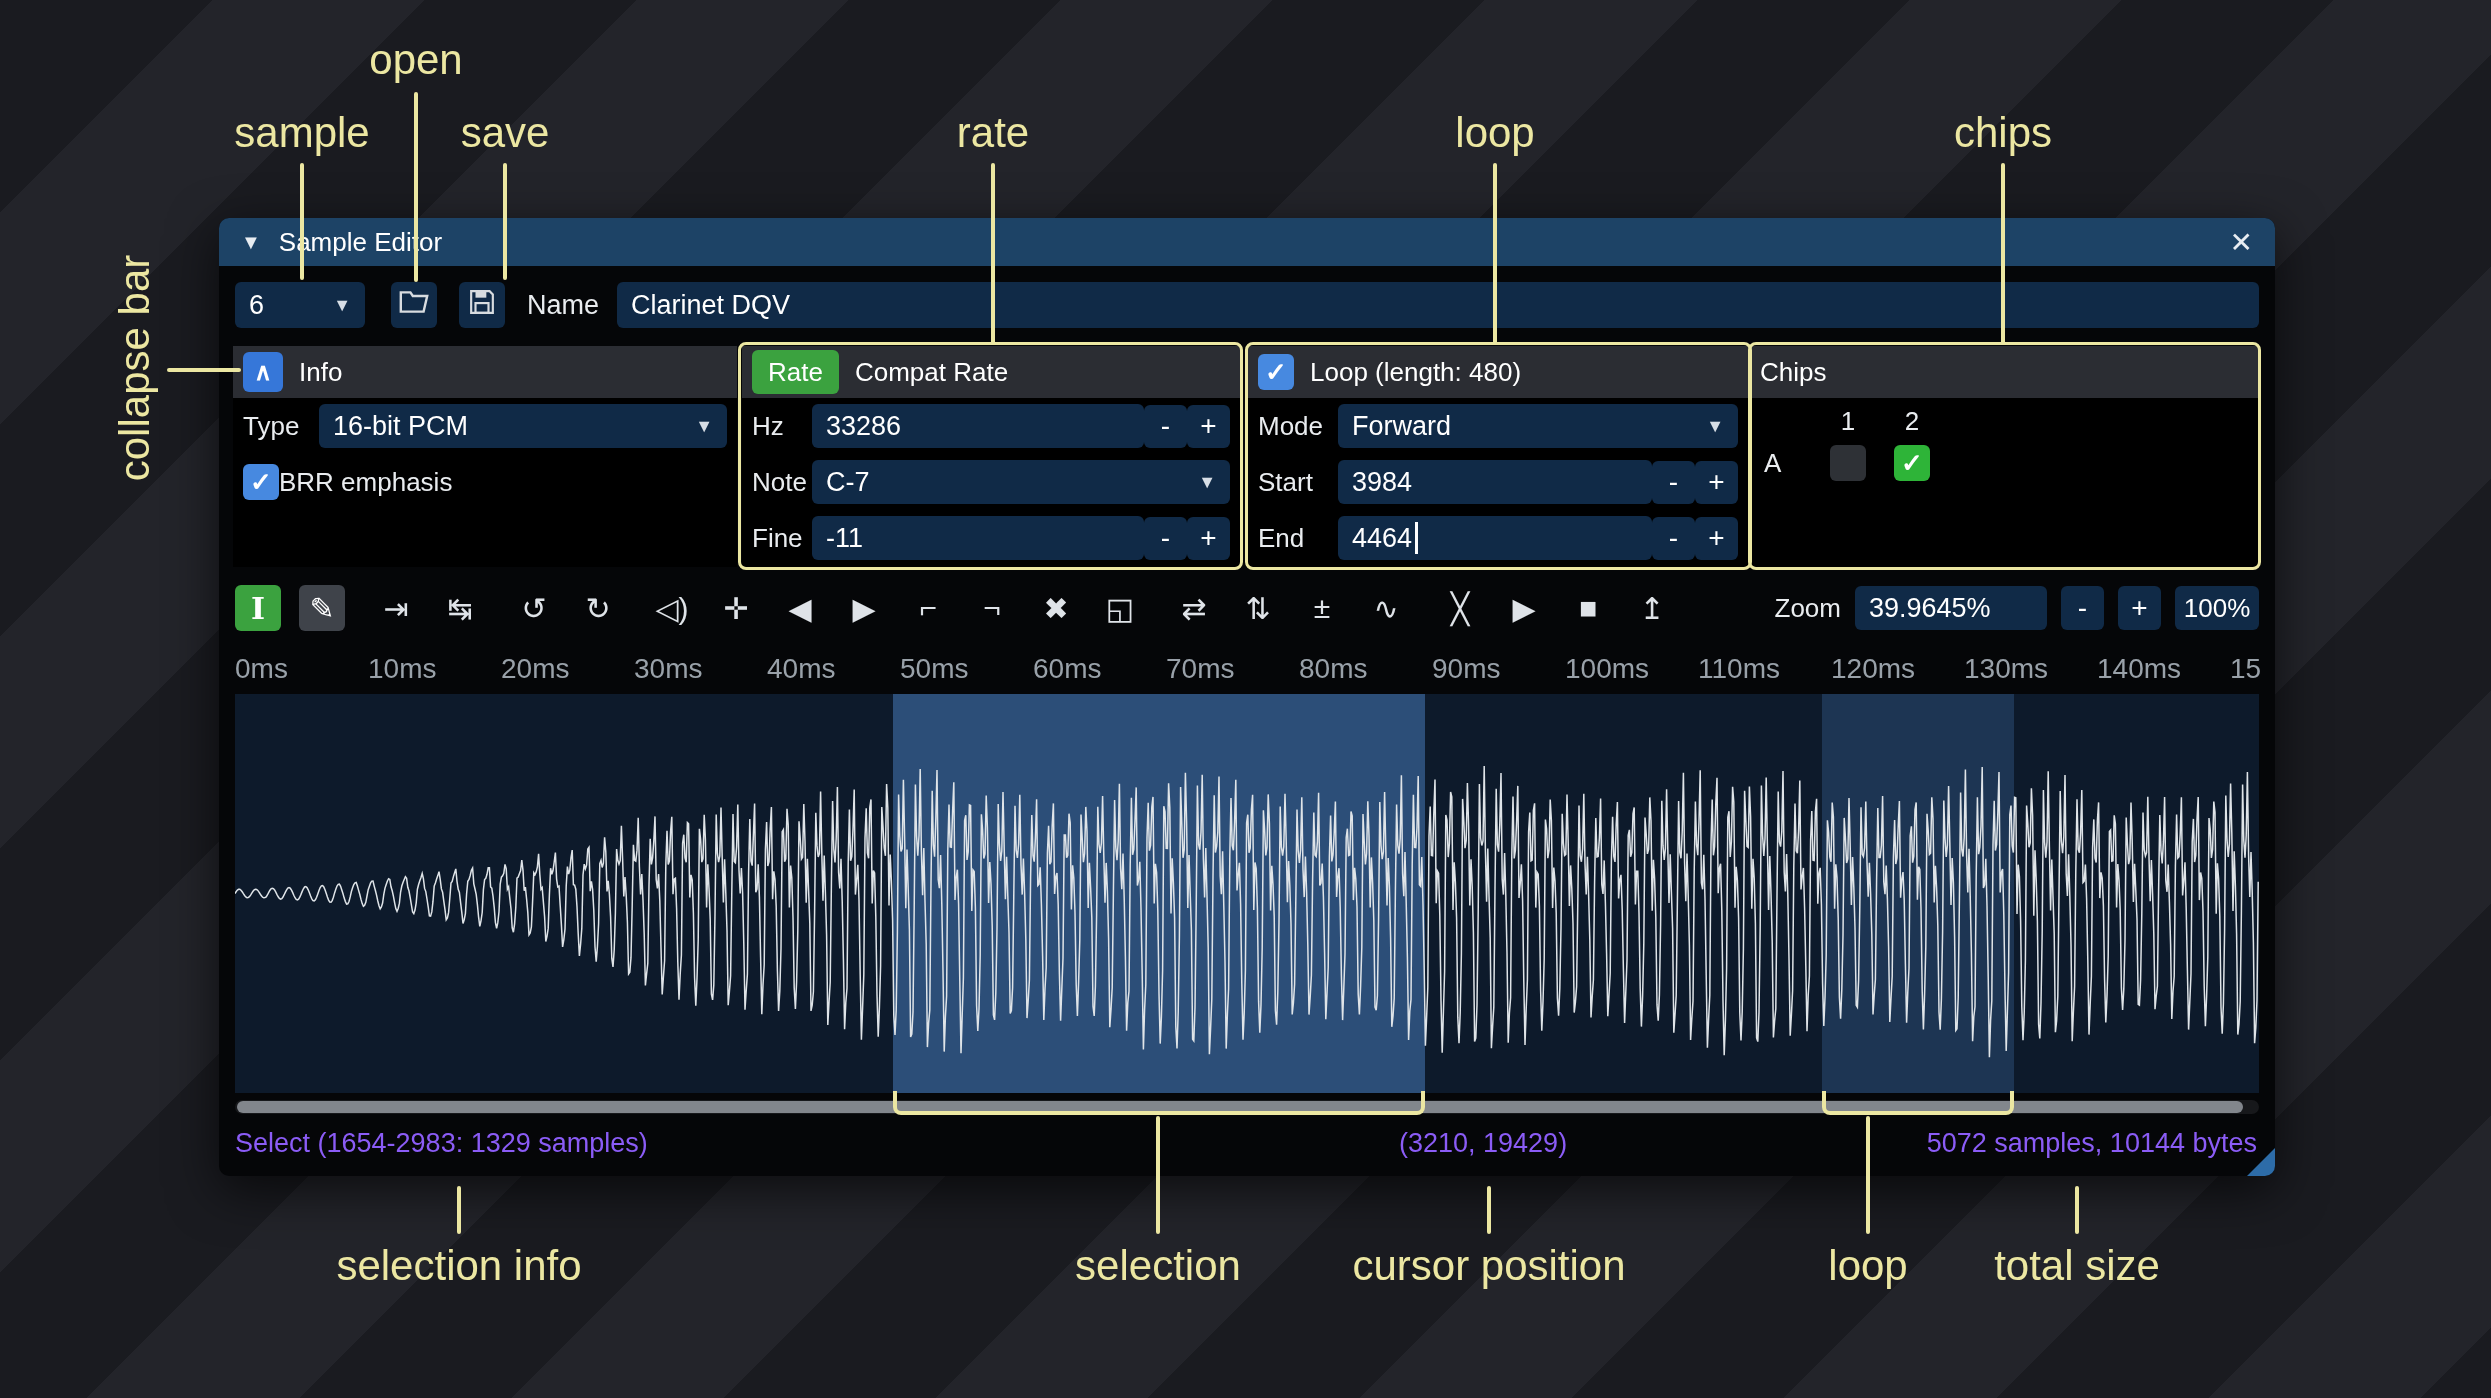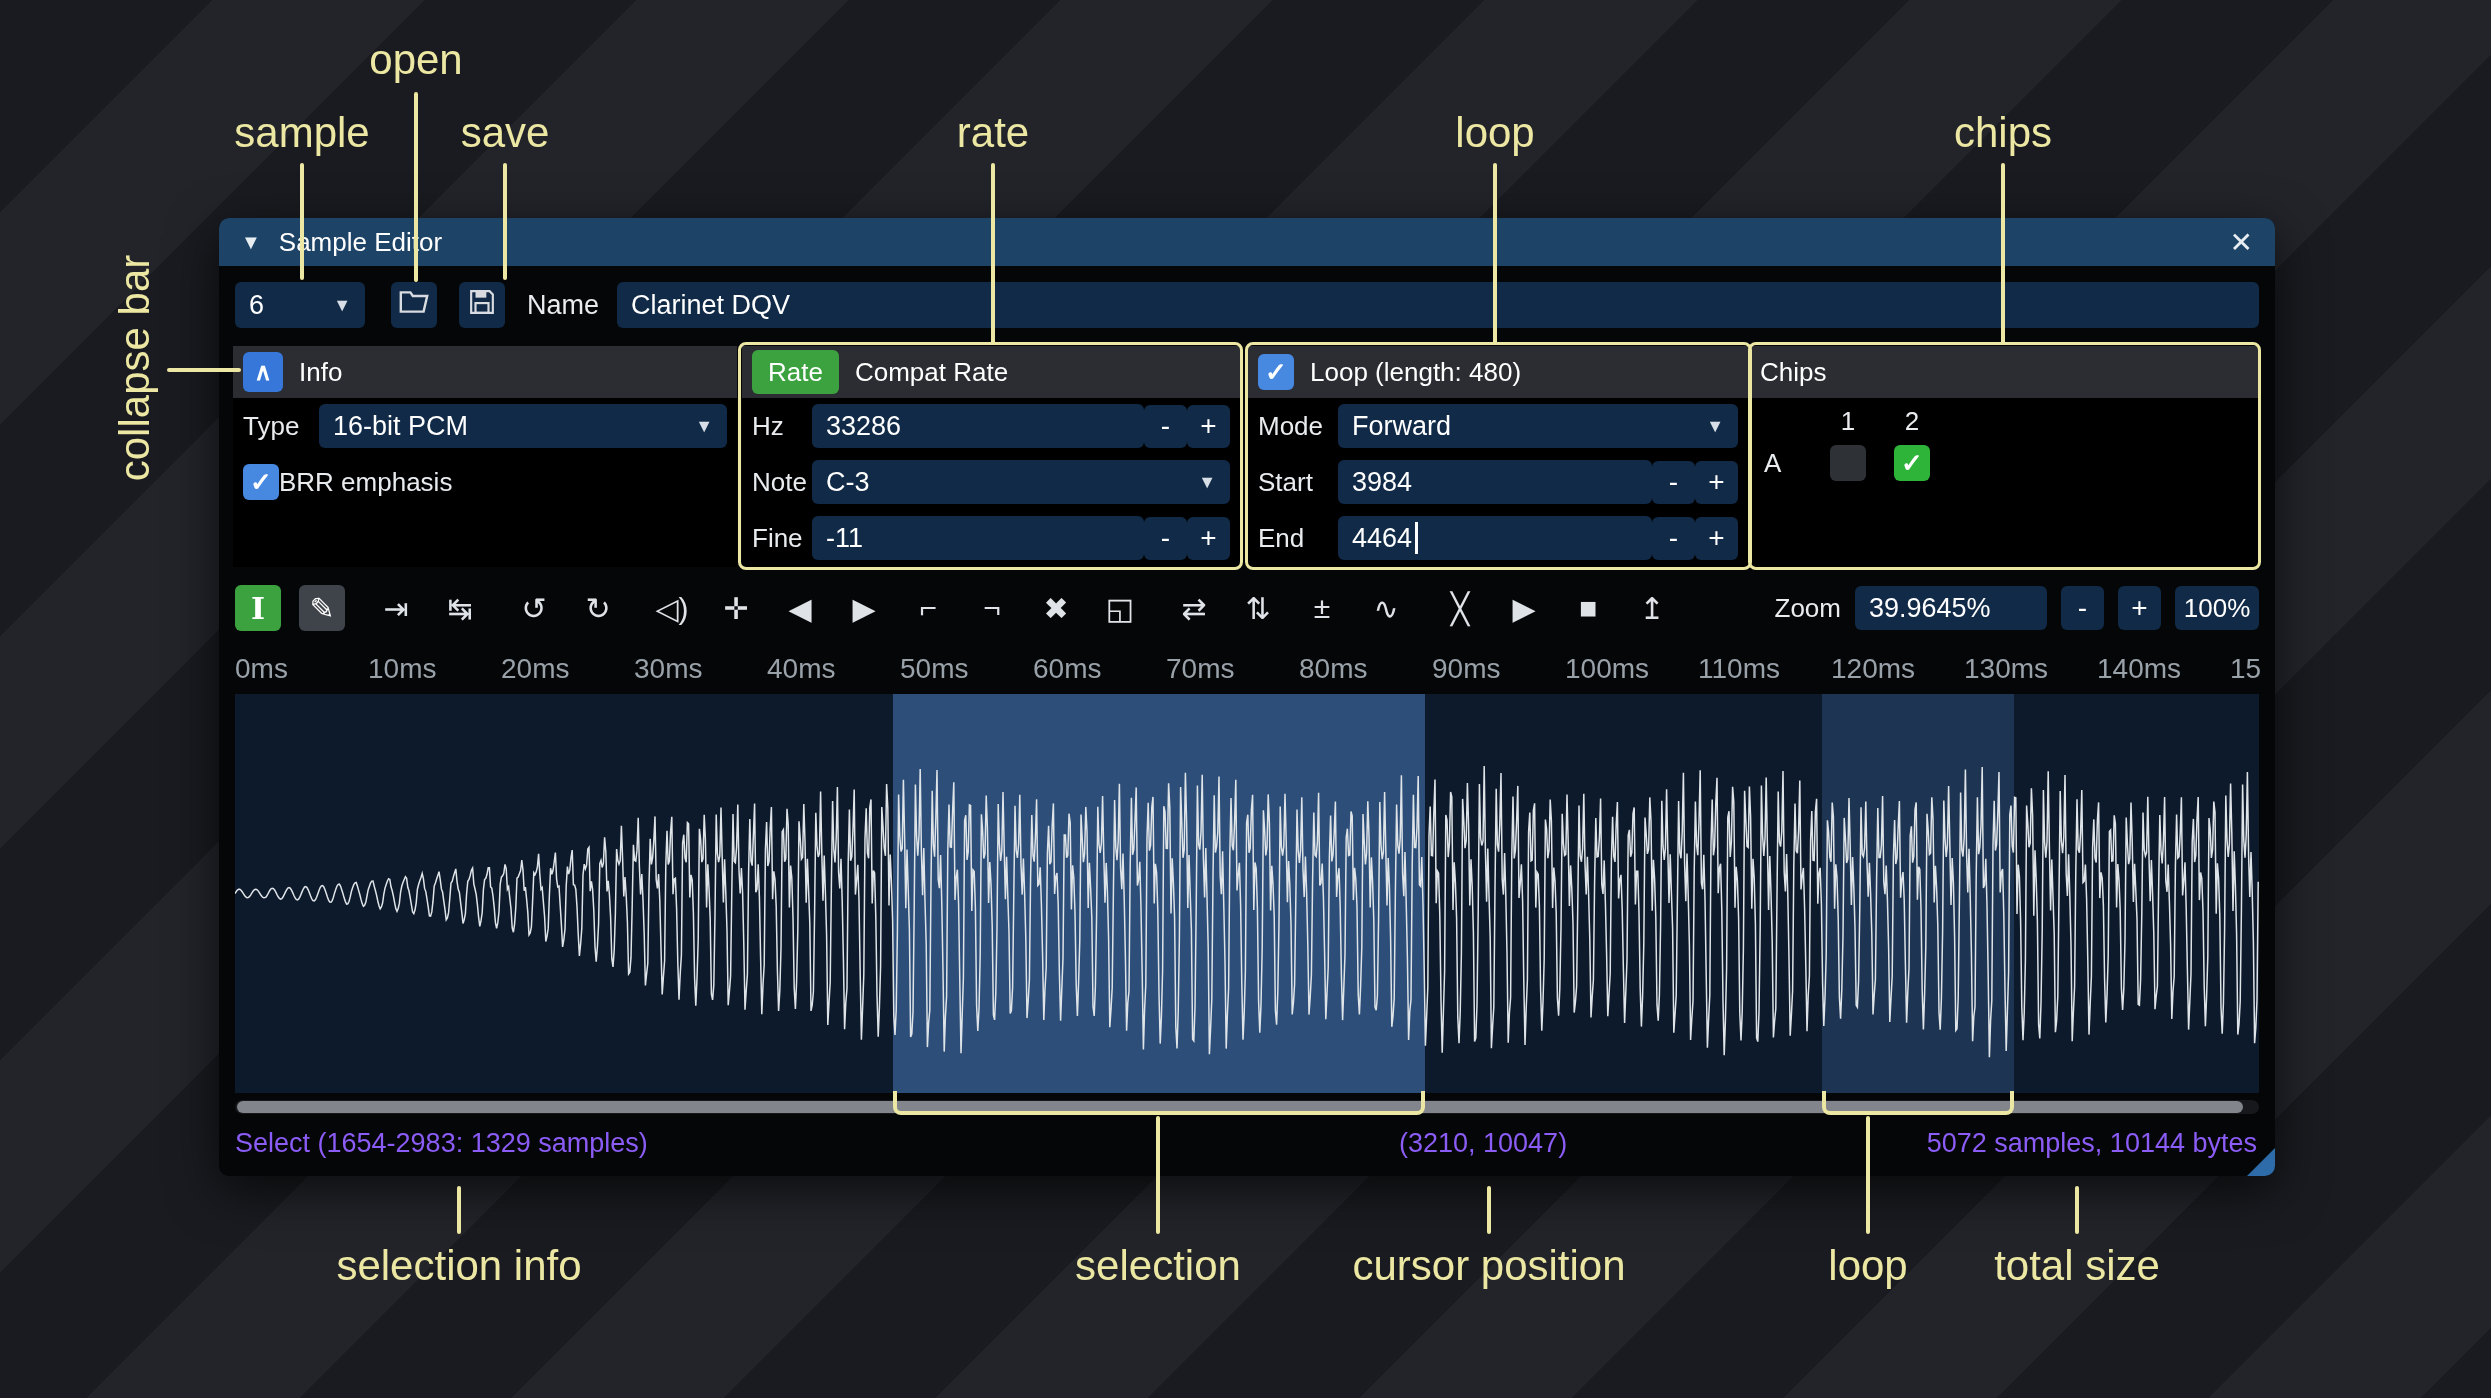--- a/index.html
+++ b/index.html
@@ -160,21 +160,21 @@
         <span class="plabel" style="width:60px;">Hz</span>
         <div class="field" style="flex:1;height:44px;">
           <span>33286</span>
         </div>
         <div class="stepbtn">-</div>
         <div class="stepbtn">+</div>
       </div>
       <div class="prow">
         <span class="plabel" style="width:60px;">Note</span>
         <div class="field combo" style="flex:1;height:44px;">
-          <span>C-3</span>
+          <span>C-7</span>
           <span class="arrow">▼</span>
         </div>
       </div>
       <div class="prow">
         <span class="plabel" style="width:60px;">Fine</span>
         <div class="field" style="flex:1;height:44px;">
           <span>-11</span>
         </div>
         <div class="stepbtn">-</div>
         <div class="stepbtn">+</div>
@@ -303,21 +303,21 @@
       <svg class="wavesvg" width="2024" height="399">
         <polyline id="wavepoly" fill="none" stroke="#dfe4e8" stroke-width="1.5" points="0.0,199.5 1.2,197.6 2.4,196.1 3.6,195.3 4.8,195.3 6.0,196.2 7.2,197.8 8.4,199.7 9.6,201.5 10.8,203.0 12.0,203.7 13.2,203.6 14.4,202.7 15.6,201.1 16.8,199.2 18.0,197.3 19.2,195.9 20.4,195.2 21.6,195.4 22.8,196.4 24.0,198.1 25.2,200.0 26.4,201.8 27.6,203.2 28.8,203.8 30.0,203.5 31.2,203.0 32.4,201.0 33.6,198.7 34.8,196.5 36.0,194.9 37.2,194.2 38.4,194.6 39.6,196.0 40.8,198.1 42.0,200.6 43.2,202.8 44.4,204.4 45.6,205.1 46.8,204.6 48.0,203.0 49.2,200.7 50.4,198.1 51.6,195.8 52.8,194.1 54.0,193.6 55.2,194.2 56.4,195.9 57.6,198.4 58.8,201.2 60.0,203.7 61.2,205.4 62.4,205.9 63.6,205.1 64.8,203.2 66.0,200.4 67.2,197.4 68.4,194.8 69.6,193.0 70.8,192.6 72.0,193.6 73.2,195.8 74.4,198.8 75.6,202.0 76.8,204.8 78.0,206.6 79.2,206.9 80.4,205.8 81.6,203.3 82.8,199.9 84.0,196.4 85.2,193.5 86.4,191.8 87.6,191.5 88.8,192.9 90.0,195.8 91.2,199.3 92.4,203.0 93.6,206.1 94.8,208.1 96.0,208.3 97.2,206.6 98.4,203.3 99.6,198.9 100.8,195.2 102.0,192.1 103.2,190.4 104.4,190.1 105.6,192.3 106.8,196.1 108.0,199.8 109.2,204.1 110.4,207.6 111.6,210.1 112.8,209.8 114.0,207.5 115.2,202.9 116.4,197.5 117.6,193.8 118.8,190.6 120.0,188.9 121.2,188.5 122.4,192.0 123.6,196.4 124.8,200.5 126.0,205.4 127.2,209.6 128.4,212.4 129.6,211.4 130.8,208.4 132.0,202.0 133.2,195.7 134.4,192.3 135.6,188.9 136.8,187.1 138.0,187.0 139.2,192.1 140.4,196.5 141.6,201.4 142.8,207.0 144.0,211.7 145.2,214.8 146.4,213.0 147.6,209.0 148.8,200.4 150.0,194.1 151.2,190.4 152.4,187.0 153.6,184.7 154.8,185.4 156.0,192.8 157.2,196.8 158.4,202.2 159.6,208.6 160.8,214.6 162.0,217.4 163.2,214.5 164.4,209.2 165.6,198.0 166.8,192.0 168.0,188.4 169.2,185.5 170.4,182.7 171.6,184.4 172.8,193.3 174.0,197.0 175.2,203.7 176.4,210.9 177.6,218.0 178.8,219.6 180.0,216.0 181.2,208.8 182.4,195.2 183.6,190.5 184.8,186.7 186.0,183.4 187.2,179.5 188.4,184.7 189.6,194.4 190.8,197.6 192.0,205.0 193.2,212.8 194.4,221.9 195.6,222.2 196.8,217.9 198.0,207.2 199.2,192.1 200.4,189.0 201.6,185.0 202.8,181.6 204.0,177.6 205.2,185.4 206.4,194.9 207.6,198.3 208.8,207.2 210.0,215.7 211.2,225.9 212.4,224.0 213.6,218.4 214.8,204.3 216.0,189.0 217.2,187.4 218.4,182.6 219.6,178.7 220.8,174.9 222.0,187.3 223.2,195.4 224.4,198.4 225.6,208.7 226.8,218.3 228.0,229.4 229.2,225.7 230.4,219.6 231.6,199.8 232.8,187.2 234.0,185.5 235.2,181.5 236.4,176.3 237.6,174.1 238.8,189.8 240.0,195.0 241.2,200.4 242.4,210.6 243.6,223.1 244.8,232.4 246.0,226.8 247.2,218.5 248.4,195.6 249.6,185.5 250.8,184.3 252.0,180.3 253.2,173.8 254.4,173.8 255.6,192.9 256.8,194.2 258.0,202.2 259.2,213.3 260.4,228.3 261.6,234.4 262.8,228.7 264.0,217.8 265.2,190.2 266.4,183.2 267.6,181.8 268.8,179.3 270.0,170.4 271.2,174.6 272.4,195.2 273.6,192.7 274.8,204.2 276.0,214.9 277.2,233.8 278.4,238.2 279.6,229.8 280.8,213.2 282.0,184.0 283.2,183.0 284.4,179.8 285.6,176.6 286.8,166.0 288.0,176.4 289.2,196.7 290.4,193.2 291.6,205.0 292.8,218.4 294.0,240.9 295.2,239.0 296.4,232.8 297.6,207.4 298.8,178.7 300.0,180.6 301.2,177.9 302.4,172.8 303.6,159.7 304.8,180.4 306.0,195.4 307.2,193.6 308.4,208.4 309.6,222.7 310.8,247.5 312.0,242.4 313.2,234.4 314.4,200.6 315.6,174.2 316.8,180.3 318.0,176.5 319.2,168.0 320.4,158.5 321.6,185.1 322.8,193.0 324.0,192.2 325.2,211.6 326.4,230.9 327.6,252.9 328.8,245.8 330.0,235.2 331.2,192.2 332.4,172.6 333.6,180.1 334.8,176.0 336.0,163.7 337.2,156.1 338.4,190.7 339.6,191.1 340.8,195.2 342.0,212.7 343.2,239.7 344.4,261.9 345.6,250.2 346.8,234.4 348.0,181.0 349.2,170.2 350.4,174.8 351.6,171.2 352.8,155.1 354.0,153.4 355.2,197.2 356.4,187.4 357.6,195.4 358.8,216.5 360.0,252.7 361.2,267.8 362.4,252.7 363.6,229.8 364.8,169.6 366.0,166.4 367.2,173.5 368.4,169.2 369.6,143.4 370.8,157.7 372.0,197.5 373.2,186.8 374.4,200.2 375.6,223.0 376.8,264.4 378.0,272.9 379.2,256.0 380.4,219.2 381.6,155.0 382.8,166.3 384.0,170.1 385.2,166.7 386.4,131.8 387.6,164.7 388.8,202.4 390.0,183.0 391.2,201.4 392.4,228.0 393.6,279.9 394.8,278.2 396.0,263.4 397.2,211.2 398.4,150.7 399.6,166.4 400.8,167.2 402.0,156.4 403.2,123.8 404.4,172.7 405.6,200.5 406.8,180.0 408.0,205.8 409.2,240.1 410.4,291.5 411.6,279.8 412.8,269.3 414.0,191.2 415.2,144.8 416.4,170.4 417.6,163.8 418.8,146.9 420.0,122.4 421.2,185.7 422.4,194.4 423.6,180.1 424.8,206.7 426.0,254.0 427.2,300.4 428.4,282.9 429.6,266.8 430.8,171.3 432.0,136.7 433.2,170.5 434.4,167.0 435.6,137.4 436.8,122.8 438.0,200.2 439.2,185.1 440.4,184.2 441.6,214.3 442.8,268.3 444.0,305.7 445.2,279.9 446.4,261.1 447.6,149.3 448.8,140.7 450.0,164.0 451.2,168.2 452.4,128.5 453.6,129.8 454.8,203.5 456.0,180.9 457.2,185.8 458.4,219.2 459.6,283.8 460.8,311.6 462.0,284.5 463.2,246.2 464.4,134.8 465.6,145.2 466.8,168.1 468.0,164.8 469.2,120.7 470.4,145.4 471.6,213.6 472.8,170.2 474.0,194.1 475.2,225.1 476.4,300.2 477.6,305.9 478.8,291.1 480.0,220.2 481.2,120.6 482.4,159.4 483.6,168.2 484.8,161.8 486.0,113.6 487.2,164.0 488.4,208.4 489.6,165.3 490.8,198.9 492.0,236.6 493.2,311.2 494.4,297.6 495.6,281.7 496.8,197.3 498.0,119.9 499.2,167.4 500.4,168.7 501.6,152.7 502.8,110.6 504.0,176.3 505.2,199.5 506.4,174.1 507.6,198.7 508.8,249.7 510.0,315.7 511.2,296.9 512.4,280.1 513.6,178.5 514.8,125.0 516.0,167.2 517.2,171.6 518.4,140.9 519.6,109.6 520.8,198.3 522.0,195.0 523.2,170.4 524.4,202.9 525.6,263.2 526.8,320.3 528.0,290.8 529.2,270.7 530.4,155.6 531.6,128.1 532.8,172.1 534.0,167.7 535.2,134.5 536.4,113.1 537.6,205.2 538.8,177.4 540.0,185.4 541.2,212.3 542.4,276.4 543.6,316.9 544.8,296.9 546.0,254.5 547.2,137.8 548.4,135.7 549.6,167.6 550.8,164.8 552.0,114.8 553.2,130.9 554.4,213.4 555.6,171.5 556.8,183.7 558.0,223.6 559.2,294.0 560.4,315.0 561.6,287.9 562.8,236.6 564.0,127.3 565.2,144.3 566.4,165.1 567.6,163.2 568.8,110.1 570.0,147.3 571.2,208.7 572.4,164.7 573.6,196.1 574.8,229.1 576.0,316.9 577.2,311.2 578.4,297.8 579.6,218.5 580.8,118.7 582.0,151.9 583.2,163.0 584.4,159.6 585.6,97.4 586.8,159.1 588.0,206.8 589.2,161.6 590.4,198.6 591.6,240.8 592.8,330.9 594.0,308.7 595.2,288.3 596.4,190.0 597.6,107.1 598.8,155.3 600.0,168.5 601.2,144.2 602.4,92.9 603.6,178.5 604.8,194.5 606.0,164.7 607.2,207.1 608.4,265.1 609.6,335.3 610.8,308.5 612.0,294.4 613.2,168.5 614.4,115.5 615.6,166.8 616.8,162.7 618.0,135.1 619.2,95.6 620.4,200.6 621.6,186.5 622.8,170.7 624.0,206.3 625.2,280.8 626.4,345.7 627.6,313.9 628.8,280.8 630.0,144.1 631.2,114.2 632.4,158.8 633.6,164.3 634.8,113.2 636.0,105.4 637.2,209.5 638.4,176.5 639.6,179.0 640.8,222.4 642.0,300.7 643.2,342.8 644.4,313.7 645.6,272.1 646.8,113.0 648.0,132.8 649.2,154.0 650.4,161.8 651.6,90.1 652.8,113.6 654.0,211.5 655.2,160.6 656.4,187.2 657.6,226.3 658.8,321.5 660.0,341.0 661.2,316.2 662.4,238.1 663.6,100.6 664.8,142.0 666.0,157.5 667.2,154.6 668.4,85.8 669.6,142.6 670.8,214.2 672.0,155.6 673.2,194.8 674.4,235.3 675.6,343.0 676.8,340.0 678.0,318.0 679.2,213.5 680.4,90.4 681.6,142.2 682.8,161.6 684.0,141.5 685.2,75.1 686.4,157.2 687.6,201.3 688.8,154.0 690.0,207.5 691.2,249.9 692.4,353.1 693.6,329.1 694.8,316.2 696.0,188.5 697.2,96.7 698.4,150.8 699.6,162.7 700.8,125.3 702.0,76.1 703.2,185.4 704.4,194.1 705.6,161.1 706.8,210.1 708.0,277.6 709.2,357.6 710.4,322.6 711.6,302.1 712.8,156.3 714.0,110.6 715.2,153.0 716.4,153.3 717.6,117.7 718.8,88.2 720.0,206.0 721.2,183.5 722.4,175.7 723.6,209.8 724.8,286.6 726.0,359.3 727.2,321.0 728.4,283.6 729.6,126.5 730.8,121.2 732.0,166.0 733.2,158.0 734.4,110.9 735.6,111.4 736.8,216.9 738.0,175.9 739.2,177.4 740.4,213.7 741.6,311.5 742.8,337.0 744.0,315.0 745.2,261.0 746.4,120.2 747.6,136.4 748.8,164.5 750.0,159.8 751.2,101.6 752.4,133.2 753.6,209.1 754.8,168.1 756.0,189.8 757.2,231.8 758.4,321.0 759.6,325.9 760.8,299.1 762.0,234.4 763.2,109.9 764.4,150.4 765.6,167.0 766.8,157.0 768.0,98.1 769.2,154.6 770.4,205.3 771.6,162.8 772.8,202.1 774.0,238.4 775.2,319.5 776.4,316.5 777.6,293.8 778.8,199.7 780.0,111.8 781.2,156.2 782.4,164.0 783.6,150.1 784.8,100.7 786.0,170.5 787.2,200.6 788.4,164.5 789.6,198.8 790.8,244.7 792.0,324.1 793.2,306.7 794.4,285.9 795.6,182.8 796.8,121.0 798.0,161.3 799.2,167.7 800.4,144.0 801.6,105.2 802.8,191.6 804.0,190.3 805.2,173.2 806.4,210.5 807.6,261.9 808.8,325.9 810.0,294.9 811.2,273.7 812.4,158.9 813.6,131.8 814.8,170.2 816.0,167.8 817.2,131.3 818.4,109.4 819.6,199.9 820.8,182.9 822.0,179.0 823.2,210.7 824.4,279.9 825.6,326.8 826.8,295.4 828.0,264.0 829.2,141.1 830.4,141.1 831.6,163.7 832.8,161.2 834.0,119.7 835.2,128.9 836.4,215.4 837.6,171.3 838.8,184.1 840.0,218.7 841.2,290.6 842.4,321.9 843.6,288.4 844.8,246.3 846.0,120.5 847.2,144.0 848.4,168.1 849.6,159.8 850.8,112.9 852.0,137.1 853.2,214.0 854.4,168.7 855.6,193.5 856.8,223.1 858.0,312.3 859.2,321.9 860.4,292.2 861.6,221.7 862.8,112.8 864.0,150.3 865.2,158.8 866.4,149.2 867.6,102.1 868.8,161.8 870.0,208.7 871.2,168.9 872.4,196.9 873.6,244.4 874.8,333.3 876.0,315.5 877.2,293.8 878.4,198.1 879.6,106.0 880.8,153.5 882.0,166.3 883.2,147.1 884.4,89.7 885.6,174.5 886.8,195.3 888.0,159.6 889.2,204.2 890.4,262.5 891.6,336.7 892.8,308.6 894.0,297.2 895.2,170.9 896.4,103.7 897.6,160.8 898.8,155.4 900.0,126.8 901.2,93.4 902.4,191.5 903.6,185.6 904.8,167.7 906.0,214.4 907.2,280.3 908.4,355.4 909.6,315.5 910.8,290.7 912.0,143.5 913.2,108.8 914.4,156.7 915.6,151.5 916.8,113.1 918.0,102.9 919.2,209.6 920.4,169.8 921.6,178.6 922.8,216.4 924.0,299.7 925.2,349.6 926.4,322.9 927.6,276.5 928.8,112.2 930.0,117.6 931.2,154.4 932.4,154.5 933.6,89.2 934.8,113.6 936.0,219.4 937.2,164.2 938.4,189.3 939.6,223.7 940.8,332.6 942.0,354.5 943.2,318.2 944.4,243.3 945.6,92.9 946.8,129.4 948.0,163.8 949.2,155.9 950.4,78.8 951.6,127.5 952.8,214.1 954.0,161.0 955.2,199.4 956.4,236.1 957.6,345.2 958.8,346.8 960.0,313.4 961.2,213.9 962.4,91.5 963.6,150.4 964.8,155.6 966.0,138.3 967.2,80.8 968.4,165.0 969.6,203.6 970.8,153.9 972.0,202.3 973.2,253.8 974.4,360.3 975.6,334.3 976.8,305.3 978.0,182.6 979.2,101.2 980.4,158.6 981.6,152.5 982.8,138.3 984.0,82.4 985.2,182.2 986.4,200.3 987.6,157.2 988.8,211.9 990.0,268.3 991.2,354.6 992.4,320.0 993.6,295.0 994.8,162.1 996.0,104.0 997.2,151.7 998.4,156.3 999.6,128.1 1000.8,85.8 1002.0,196.4 1003.2,181.1 1004.4,168.8 1005.6,210.2 1006.8,289.7 1008.0,345.7 1009.2,319.5 1010.4,276.4 1011.6,129.0 1012.8,120.7 1014.0,158.7 1015.2,154.2 1016.4,115.5 1017.6,100.8 1018.8,216.1 1020.0,168.5 1021.2,174.6 1022.4,214.6 1023.6,307.4 1024.8,338.8 1026.0,310.9 1027.2,253.7 1028.4,116.3 1029.6,135.5 1030.8,161.5 1032.0,153.3 1033.2,100.4 1034.4,129.3 1035.6,216.5 1036.8,171.7 1038.0,190.4 1039.2,222.1 1040.4,316.7 1041.6,330.6 1042.8,298.1 1044.0,228.2 1045.2,112.6 1046.4,153.0 1047.6,161.6 1048.8,152.6 1050.0,99.8 1051.2,147.3 1052.4,208.3 1053.6,167.0 1054.8,191.0 1056.0,229.5 1057.2,320.4 1058.4,309.0 1059.6,290.3 1060.8,206.8 1062.0,115.4 1063.2,157.0 1064.4,169.0 1065.6,155.4 1066.8,103.2 1068.0,175.8 1069.2,203.1 1070.4,162.6 1071.6,197.6 1072.8,250.6 1074.0,320.6 1075.2,302.7 1076.4,281.3 1077.6,186.0 1078.8,118.4 1080.0,161.0 1081.2,162.5 1082.4,147.9 1083.6,98.8 1084.8,191.5 1086.0,189.0 1087.2,169.5 1088.4,202.6 1089.6,258.8 1090.8,325.3 1092.0,299.3 1093.2,273.5 1094.4,162.5 1095.6,121.5 1096.8,167.4 1098.0,160.9 1099.2,139.3 1100.4,107.6 1101.6,202.9 1102.8,182.8 1104.0,174.2 1105.2,213.0 1106.4,281.3 1107.6,326.1 1108.8,294.1 1110.0,260.1 1111.2,143.5 1112.4,134.7 1113.6,161.6 1114.8,161.0 1116.0,117.5 1117.2,121.8 1118.4,206.1 1119.6,173.8 1120.8,185.1 1122.0,212.8 1123.2,300.3 1124.4,320.5 1125.6,292.4 1126.8,253.5 1128.0,120.0 1129.2,147.4 1130.4,170.5 1131.6,159.4 1132.8,107.2 1134.0,141.6 1135.2,213.5 1136.4,163.4 1137.6,188.4 1138.8,225.9 1140.0,313.2 1141.2,316.2 1142.4,301.8 1143.6,224.4 1144.8,107.9 1146.0,151.3 1147.2,165.2 1148.4,157.9 1149.6,98.0 1150.8,155.2 1152.0,211.5 1153.2,164.1 1154.4,191.8 1155.6,244.0 1156.8,332.8 1158.0,322.2 1159.2,304.4 1160.4,197.0 1161.6,110.4 1162.8,151.5 1164.0,159.6 1165.2,144.5 1166.4,81.3 1167.6,179.8 1168.8,202.2 1170.0,158.1 1171.2,208.6 1172.4,263.0 1173.6,346.0 1174.8,316.8 1176.0,305.7 1177.2,171.0 1178.4,100.8 1179.6,153.4 1180.8,153.6 1182.0,133.7 1183.2,82.1 1184.4,190.8 1185.6,192.2 1186.8,163.1 1188.0,210.8 1189.2,274.6 1190.4,351.7 1191.6,323.8 1192.8,293.7 1194.0,141.9 1195.2,112.5 1196.4,161.4 1197.6,161.8 1198.8,119.5 1200.0,85.5 1201.2,209.3 1202.4,177.1 1203.6,179.3 1204.8,220.9 1206.0,306.3 1207.2,358.7 1208.4,318.2 1209.6,277.6 1210.8,121.0 1212.0,126.0 1213.2,163.1 1214.4,149.8 1215.6,98.0 1216.8,102.8 1218.0,215.9 1219.2,168.3 1220.4,188.5 1221.6,223.5 1222.8,323.4 1224.0,349.1 1225.2,318.8 1226.4,259.6 1227.6,104.9 1228.8,127.4 1230.0,154.1 1231.2,146.4 1232.4,88.9 1233.6,131.4 1234.8,211.4 1236.0,165.3 1237.2,192.5 1238.4,238.5 1239.6,347.5 1240.8,344.0 1242.0,311.0 1243.2,218.1 1244.4,89.9 1245.6,144.0 1246.8,151.5 1248.0,147.0 1249.2,72.1 1250.4,156.5 1251.6,207.7 1252.8,154.4 1254.0,201.8 1255.2,243.8 1256.4,354.3 1257.6,332.6 1258.8,313.1 1260.0,194.5 1261.2,94.8 1262.4,150.7 1263.6,157.7 1264.8,129.9 1266.0,79.1 1267.2,185.4 1268.4,200.6 1269.6,158.9 1270.8,201.4 1272.0,259.4 1273.2,348.7 1274.4,319.1 1275.6,303.7 1276.8,161.1 1278.0,102.6 1279.2,164.5 1280.4,156.3 1281.6,127.7 1282.8,91.9 1284.0,204.0 1285.2,189.7 1286.4,170.2 1287.6,206.6 1288.8,287.4 1290.0,350.9 1291.2,314.4 1292.4,285.9 1293.6,137.7 1294.8,118.6 1296.0,166.9 1297.2,166.1 1298.4,116.2 1299.6,109.3 1300.8,213.6 1302.0,178.1 1303.2,180.1 1304.4,212.6 1305.6,295.8 1306.8,336.8 1308.0,307.7 1309.2,264.7 1310.4,125.6 1311.6,134.7 1312.8,164.2 1314.0,156.4 1315.2,105.6 1316.4,126.8 1317.6,214.1 1318.8,173.5 1320.0,186.9 1321.2,218.7 1322.4,304.1 1323.6,321.8 1324.8,294.5 1326.0,233.5 1327.2,119.8 1328.4,149.1 1329.6,161.4 1330.8,160.4 1332.0,100.6 1333.2,149.0 1334.4,211.9 1335.6,171.4 1336.8,194.3 1338.0,229.2 1339.2,318.6 1340.4,308.4 1341.6,292.6 1342.8,208.5 1344.0,111.6 1345.2,161.7 1346.4,167.8 1347.6,154.7 1348.8,99.7 1350.0,169.8 1351.2,200.4 1352.4,162.7 1353.6,200.1 1354.8,245.4 1356.0,323.4 1357.2,302.6 1358.4,285.7 1359.6,187.7 1360.8,123.9 1362.0,162.9 1363.2,162.4 1364.4,144.0 1365.6,104.6 1366.8,190.6 1368.0,200.0 1369.2,166.4 1370.4,208.6 1371.6,259.5 1372.8,322.2 1374.0,300.9 1375.2,279.3 1376.4,166.1 1377.6,122.8 1378.8,162.5 1380.0,167.9 1381.2,130.4 1382.4,108.0 1383.6,204.5 1384.8,185.6 1386.0,180.9 1387.2,215.5 1388.4,275.4 1389.6,328.9 1390.8,297.8 1392.0,266.2 1393.2,141.3 1394.4,135.8 1395.6,162.8 1396.8,158.7 1398.0,119.9 1399.2,113.5 1400.4,210.5 1401.6,177.3 1402.8,177.3 1404.0,219.1 1405.2,294.4 1406.4,332.6 1407.6,302.4 1408.8,249.5 1410.0,123.6 1411.2,139.8 1412.4,159.9 1413.6,155.5 1414.8,103.4 1416.0,126.7 1417.2,216.8 1418.4,165.7 1419.6,184.5 1420.8,223.1 1422.0,310.9 1423.2,326.7 1424.4,301.0 1425.6,230.4 1426.8,106.7 1428.0,151.4 1429.2,165.9 1430.4,154.6 1431.6,95.3 1432.8,155.3 1434.0,209.1 1435.2,160.3 1436.4,198.2 1437.6,233.9 1438.8,338.8 1440.0,320.8 1441.2,301.4 1442.4,207.1 1443.6,107.0 1444.8,158.4 1446.0,164.3 1447.2,138.3 1448.4,78.7 1449.6,168.7 1450.8,207.3 1452.0,159.6 1453.2,201.5 1454.4,251.1 1455.6,346.0 1456.8,325.0 1458.0,307.1 1459.2,177.6 1460.4,107.5 1461.6,150.9 1462.8,161.1 1464.0,127.7 1465.2,76.3 1466.4,188.9 1467.6,195.3 1468.8,160.7 1470.0,204.8 1471.2,281.0 1472.4,353.7 1473.6,325.4 1474.8,301.3 1476.0,150.3 1477.2,105.6 1478.4,161.3 1479.6,152.4 1480.8,109.2 1482.0,83.8 1483.2,199.3 1484.4,174.0 1485.6,169.7 1486.8,216.2 1488.0,307.0 1489.2,361.3 1490.4,326.7 1491.6,274.6 1492.8,123.4 1494.0,117.2 1495.2,162.9 1496.4,147.8 1497.6,92.8 1498.8,108.0 1500.0,213.8 1501.2,172.7 1502.4,186.3 1503.6,223.4 1504.8,319.0 1506.0,346.5 1507.2,318.1 1508.4,254.7 1509.6,96.7 1510.8,125.8 1512.0,152.4 1513.2,153.4 1514.4,92.5 1515.6,122.4 1516.8,214.7 1518.0,164.8 1519.2,184.1 1520.4,229.3 1521.6,343.9 1522.8,347.6 1524.0,318.4 1525.2,232.2 1526.4,91.4 1527.6,141.5 1528.8,161.9 1530.0,144.7 1531.2,83.4 1532.4,151.6 1533.6,216.0 1534.8,161.9 1536.0,199.0 1537.2,247.5 1538.4,343.4 1539.6,327.1 1540.8,314.7 1542.0,201.0 1543.2,97.4 1544.4,147.8 1545.6,152.6 1546.8,137.4 1548.0,77.0 1549.2,178.5 1550.4,197.4 1551.6,159.9 1552.8,200.3 1554.0,265.0 1555.2,341.7 1556.4,321.0 1557.6,296.7 1558.8,172.0 1560.0,109.5 1561.2,156.7 1562.4,159.2 1563.6,136.4 1564.8,86.6 1566.0,195.5 1567.2,182.5 1568.4,173.9 1569.6,213.9 1570.8,271.7 1572.0,337.3 1573.2,301.3 1574.4,282.1 1575.6,146.4 1576.8,117.0 1578.0,166.2 1579.2,166.5 1580.4,117.5 1581.6,104.7 1582.8,209.8 1584.0,179.2 1585.2,173.8 1586.4,210.4 1587.6,290.2 1588.8,332.0 1590.0,303.7 1591.2,261.1 1592.4,126.2 1593.6,138.4 1594.8,162.9 1596.0,167.7 1597.2,108.6 1598.4,123.1 1599.6,214.7 1600.8,170.2 1602.0,183.2 1603.2,224.2 1604.4,303.2 1605.6,324.8 1606.8,295.6 1608.0,241.0 1609.2,123.9 1610.4,143.5 1611.6,169.0 1612.8,165.0 1614.0,104.1 1615.2,152.5 1616.4,210.9 1617.6,163.0 1618.8,192.9 1620.0,233.9 1621.2,311.3 1622.4,313.3 1623.6,286.4 1624.8,212.8 1626.0,113.3 1627.2,160.0 1628.4,162.4 1629.6,153.9 1630.8,107.6 1632.0,168.3 1633.2,202.6 1634.4,168.7 1635.6,199.6 1636.8,239.9 1638.0,320.5 1639.2,301.3 1640.4,285.4 1641.6,185.4 1642.8,114.1 1644.0,163.4 1645.2,163.4 1646.4,151.5 1647.6,102.1 1648.8,188.3 1650.0,200.2 1651.2,171.5 1652.4,204.6 1653.6,252.6 1654.8,327.9 1656.0,304.1 1657.2,282.3 1658.4,163.2 1659.6,125.9 1660.8,170.1 1662.0,163.8 1663.2,132.5 1664.4,107.1 1665.6,203.7 1666.8,185.7 1668.0,178.0 1669.2,205.8 1670.4,270.0 1671.6,328.8 1672.8,297.8 1674.0,274.3 1675.2,141.7 1676.4,132.3 1677.6,168.7 1678.8,162.3 1680.0,115.5 1681.2,108.5 1682.4,205.8 1683.6,172.9 1684.8,175.5 1686.0,214.7 1687.2,297.3 1688.4,335.5 1689.6,300.3 1690.8,253.0 1692.0,119.7 1693.2,136.3 1694.4,160.5 1695.6,159.3 1696.8,103.3 1698.0,124.5 1699.2,208.5 1700.4,171.8 1701.6,193.7 1702.8,231.2 1704.0,318.0 1705.2,335.8 1706.4,304.9 1707.6,238.0 1708.8,106.5 1710.0,144.5 1711.2,162.9 1712.4,151.2 1713.6,91.9 1714.8,148.3 1716.0,211.0 1717.2,164.0 1718.4,188.9 1719.6,242.9 1720.8,336.4 1722.0,334.7 1723.2,303.8 1724.4,205.9 1725.6,98.4 1726.8,155.7 1728.0,162.5 1729.2,143.6 1730.4,75.4 1731.6,160.6 1732.8,198.5 1734.0,154.8 1735.2,201.3 1736.4,258.7 1737.6,347.3 1738.8,322.6 1740.0,312.8 1741.2,182.2 1742.4,103.2 1743.6,160.2 1744.8,153.3 1746.0,132.1 1747.2,73.1 1748.4,193.9 1749.6,190.8 1750.8,164.8 1752.0,211.7 1753.2,282.5 1754.4,363.2 1755.6,326.1 1756.8,306.7 1758.0,150.7 1759.2,106.7 1760.4,156.6 1761.6,150.7 1762.8,119.8 1764.0,78.1 1765.2,198.4 1766.4,178.5 1767.6,174.9 1768.8,220.4 1770.0,296.3 1771.2,357.0 1772.4,317.8 1773.6,278.4 1774.8,120.7 1776.0,111.5 1777.2,152.0 1778.4,158.5 1779.6,103.3 1780.8,103.7 1782.0,220.1 1783.2,170.7 1784.4,182.5 1785.6,226.5 1786.8,312.9 1788.0,346.3 1789.2,319.3 1790.4,266.5 1791.6,111.5 1792.8,129.5 1794.0,153.3 1795.2,148.9 1796.4,94.2 1797.6,121.2 1798.8,221.7 1800.0,156.2 1801.2,185.5 1802.4,227.4 1803.6,330.1 1804.8,344.5 1806.0,309.3 1807.2,237.7 1808.4,96.0 1809.6,148.3 1810.8,163.6 1812.0,148.1 1813.2,77.3 1814.4,153.0 1815.6,216.5 1816.8,165.6 1818.0,202.4 1819.2,239.6 1820.4,338.2 1821.6,327.0 1822.8,302.3 1824.0,199.6 1825.2,97.0 1826.4,147.3 1827.6,159.1 1828.8,142.8 1830.0,81.1 1831.2,180.0 1832.4,201.9 1833.6,160.3 1834.8,201.1 1836.0,250.3 1837.2,347.2 1838.4,317.6 1839.6,292.4 1840.8,176.9 1842.0,105.3 1843.2,155.4 1844.4,158.8 1845.6,138.6 1846.8,95.9 1848.0,188.5 1849.2,187.2 1850.4,170.5 1851.6,204.3 1852.8,265.7 1854.0,340.6 1855.2,309.7 1856.4,282.4 1857.6,153.6 1858.8,125.4 1860.0,164.2 1861.2,168.5 1862.4,126.3 1863.6,108.4 1864.8,204.1 1866.0,178.3 1867.2,184.0 1868.4,211.6 1869.6,285.8 1870.8,328.4 1872.0,302.0 1873.2,262.2 1874.4,137.5 1875.6,136.0 1876.8,167.2 1878.0,166.7 1879.2,121.3 1880.4,129.7 1881.6,213.5 1882.8,170.1 1884.0,185.9 1885.2,216.3 1886.4,293.9 1887.6,315.9 1888.8,294.9 1890.0,246.6 1891.2,123.5 1892.4,149.6 1893.6,170.1 1894.8,164.7 1896.0,108.5 1897.2,147.4 1898.4,207.9 1899.6,169.7 1900.8,196.4 1902.0,224.8 1903.2,310.3 1904.4,311.1 1905.6,285.5 1906.8,219.3 1908.0,118.5 1909.2,155.7 1910.4,161.9 1911.6,158.5 1912.8,102.7 1914.0,162.9 1915.2,207.2 1916.4,166.0 1917.6,200.4 1918.8,239.7 1920.0,315.3 1921.2,302.2 1922.4,292.2 1923.6,196.6 1924.8,121.0 1926.0,156.8 1927.2,169.4 1928.4,147.9 1929.6,103.0 1930.8,186.6 1932.0,197.8 1933.2,170.6 1934.4,208.1 1935.6,250.3 1936.8,324.9 1938.0,297.3 1939.2,282.3 1940.4,172.0 1941.6,120.6 1942.8,164.1 1944.0,162.7 1945.2,140.1 1946.4,103.3 1947.6,201.4 1948.8,186.9 1950.0,168.3 1951.2,214.5 1952.4,276.1 1953.6,335.6 1954.8,307.7 1956.0,279.9 1957.2,147.8 1958.4,124.9 1959.6,168.1 1960.8,161.3 1962.0,125.5 1963.2,103.1 1964.4,206.1 1965.6,178.5 1966.8,184.3 1968.0,217.4 1969.2,292.3 1970.4,332.2 1971.6,302.6 1972.8,262.9 1974.0,124.0 1975.2,135.6 1976.4,163.9 1977.6,155.8 1978.8,107.6 1980.0,118.4 1981.2,219.8 1982.4,169.2 1983.6,184.8 1984.8,221.7 1986.0,313.1 1987.2,339.7 1988.4,309.7 1989.6,236.3 1990.8,101.4 1992.0,145.1 1993.2,162.9 1994.4,150.3 1995.6,89.4 1996.8,138.4 1998.0,216.9 1999.2,157.3 2000.4,191.9 2001.6,239.7 2002.8,340.6 2004.0,330.1 2005.2,307.6 2006.4,217.3 2007.6,90.4 2008.8,146.6 2010.0,163.6 2011.2,141.5 2012.4,77.9 2013.6,161.6 2014.8,203.1 2016.0,158.1 2017.2,197.8 2018.4,248.6 2019.6,349.3 2020.8,333.6 2022.0,306.3 2023.2,187.8"></polyline>
       </svg>
     </div>
 
     <div class="scrollbar">
       <div class="scrollthumb"></div>
     </div>
 
     <div class="statustext" style="left:16px;">Select (1654-2983: 1329 samples)</div>
-    <div class="statustext" style="left:1180px;">(3210, 10047)</div>
+    <div class="statustext" style="left:1180px;">(3210, 19429)</div>
     <div class="statustext" style="right:18px;">5072 samples, 10144 bytes</div>
 
     <div class="grip"></div>
   </div>
 
   <div class="ann-label" style="left:416px;top:60px;">open</div>
   <div class="ann-label" style="left:302px;top:133px;">sample</div>
   <div class="ann-label" style="left:505px;top:133px;">save</div>
   <div class="ann-label" style="left:993px;top:133px;">rate</div>
   <div class="ann-label" style="left:1495px;top:133px;">loop</div>

